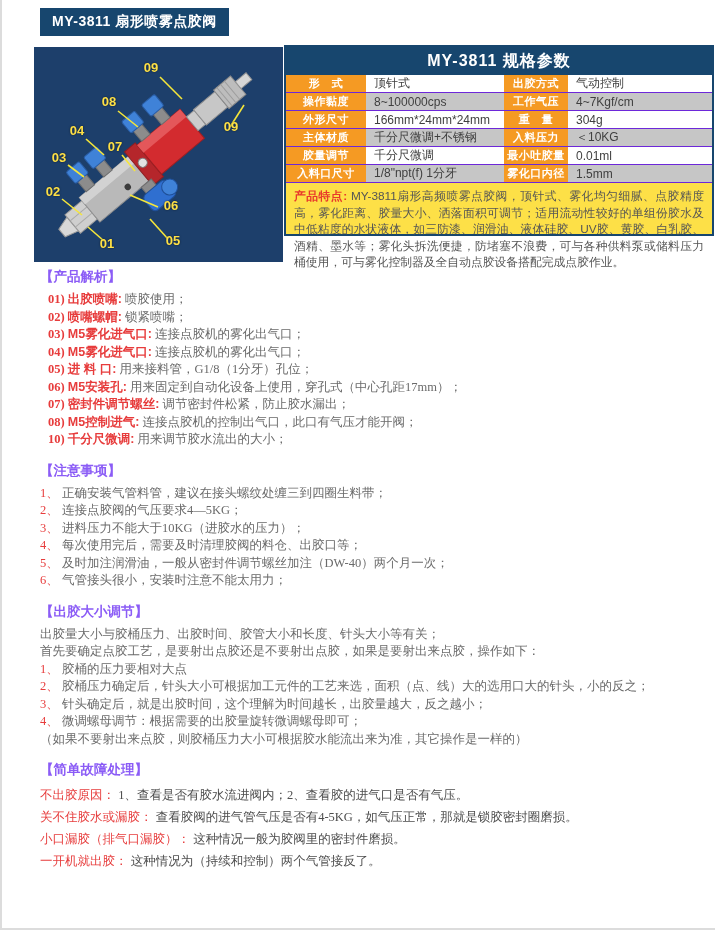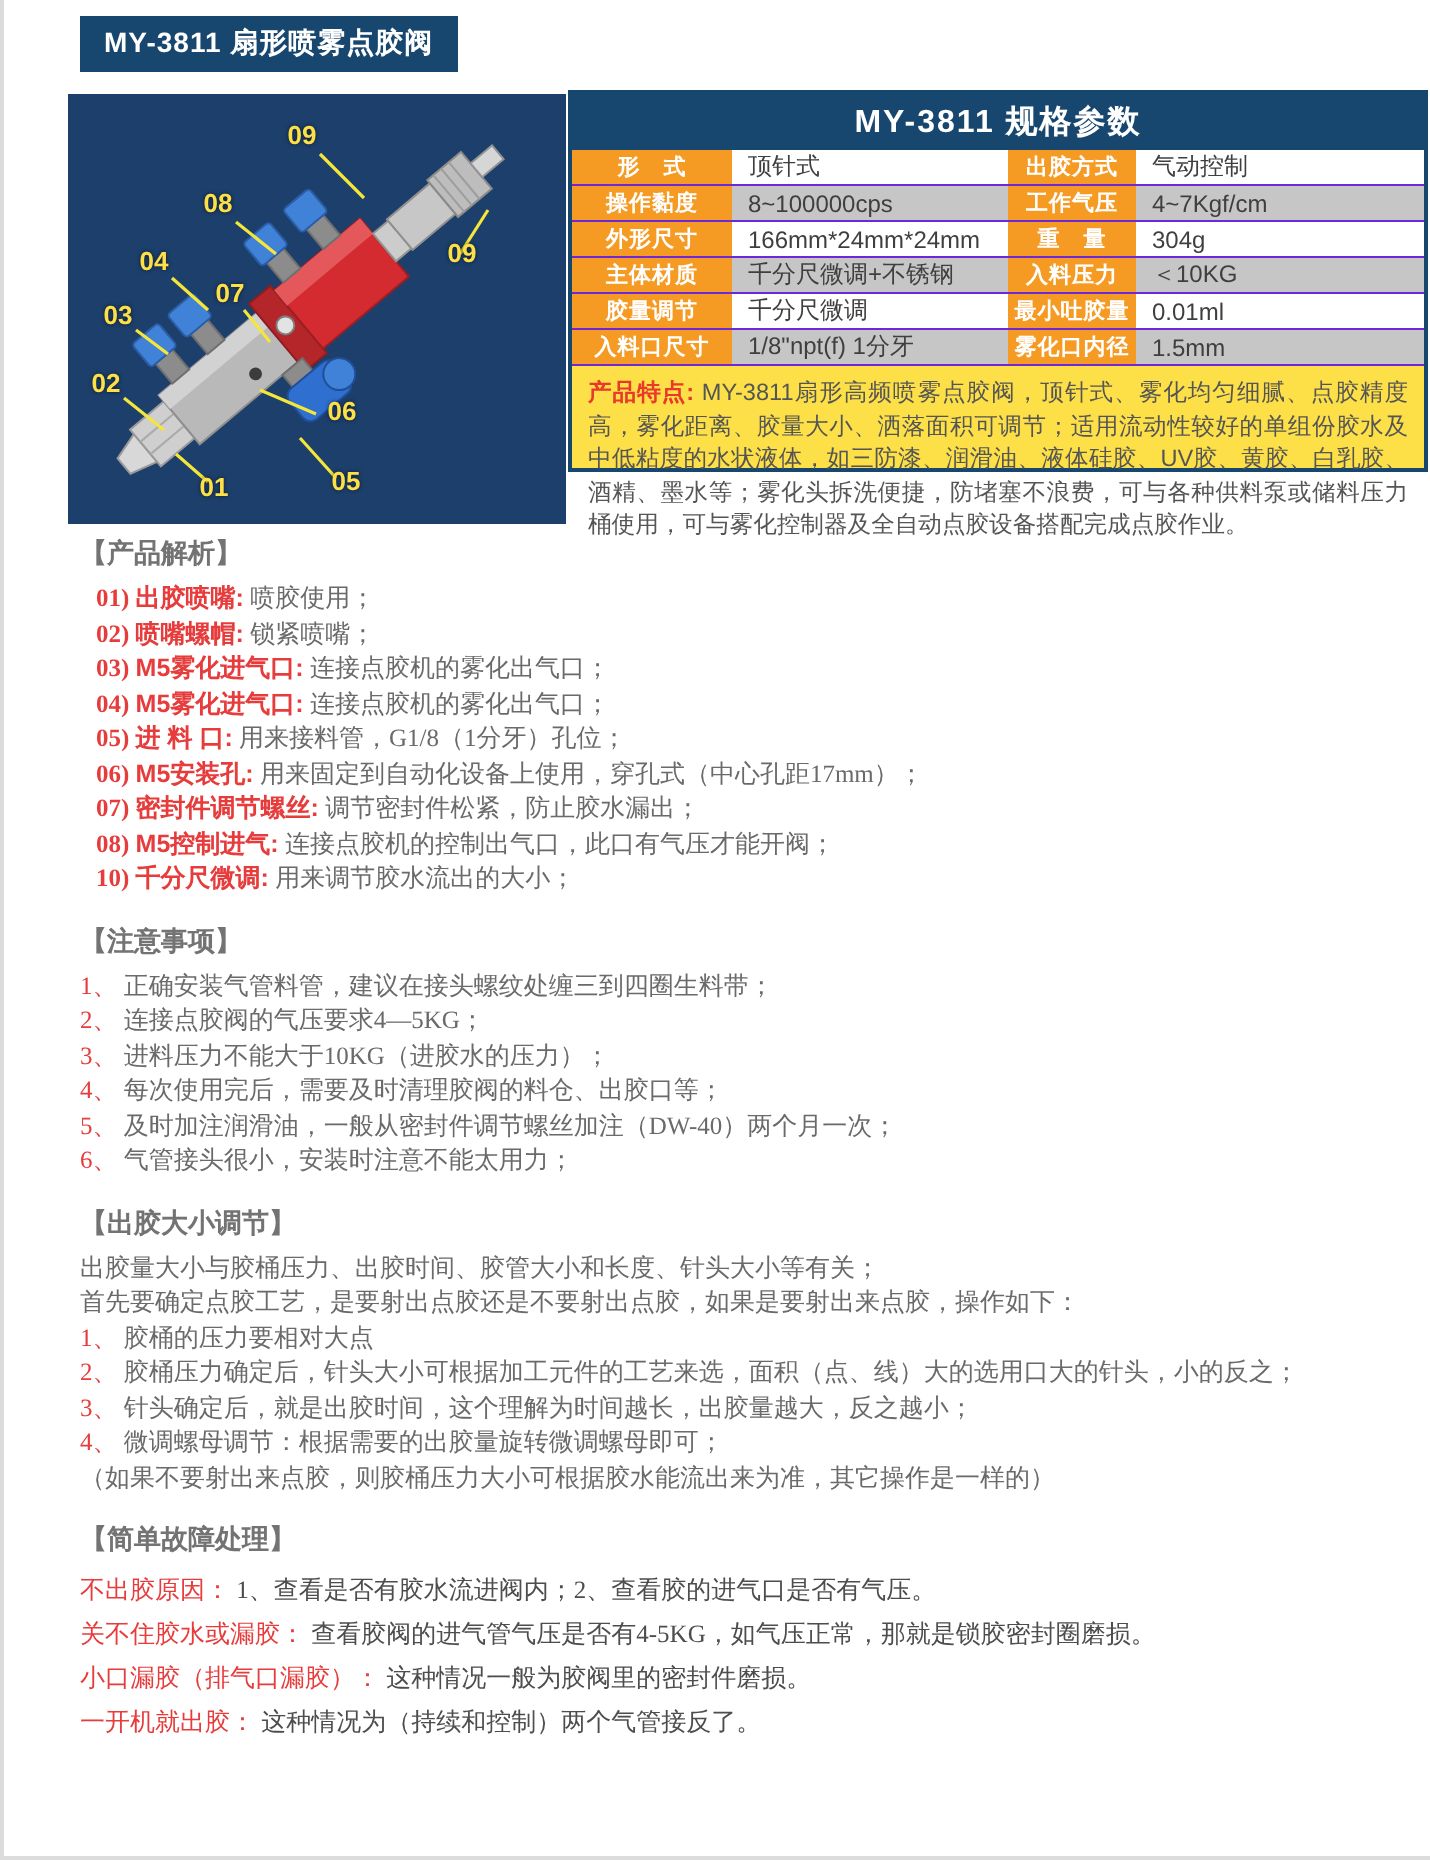--- a/index.html
+++ b/index.html
@@ -47,21 +47,21 @@
     background:#F59A23; color:#fff; font-size:11px; justify-content:center;
     letter-spacing:.5px; font-weight:bold;
   }
   .spec-row .val { color:#3f3f3f; font-size:12px; padding-left:8px; background:#fff; }
   .spec-row:nth-of-type(even) .val { background:#c6c6c6; }
   .features { padding:5px 8px 4px 8px; font-size:11.8px; line-height:16.5px;
     color:#555; text-align:justify; }
   .features .feat-label { color:#E8392B; font-weight:bold; }
   
   .sections { position:absolute; left:38px; top:268px; width:668px; }
-  .sec-heading { font-size:13.5px; font-weight:bold; color:#737373; margin:13px 0 5px 0; }
+  .sec-heading { font-size:13.5px; font-weight:bold; color:#8b5cf6; margin:13px 0 5px 0; }
   .sections > div:first-child .sec-heading { margin-top:0; }
   .item-line { font-size:12.5px; line-height:17.5px; color:#6a6a6a;
     font-family:"Liberation Serif","DejaVu Serif",serif; }
   .ana-item { margin-left:8px; }
   .red { color:#E73C3C; }
   .term { color:#E73C3C; font-weight:bold; font-family:"Liberation Sans","DejaVu Sans",sans-serif; }
   .ts-item { line-height:22px; }
   .ts-item .term { font-weight:normal; font-family:"Liberation Serif","DejaVu Serif",serif; }
   
   .footer { position:absolute; left:0; top:922px; height:30px; display:flex; align-items:center;margin-top:15px; }

